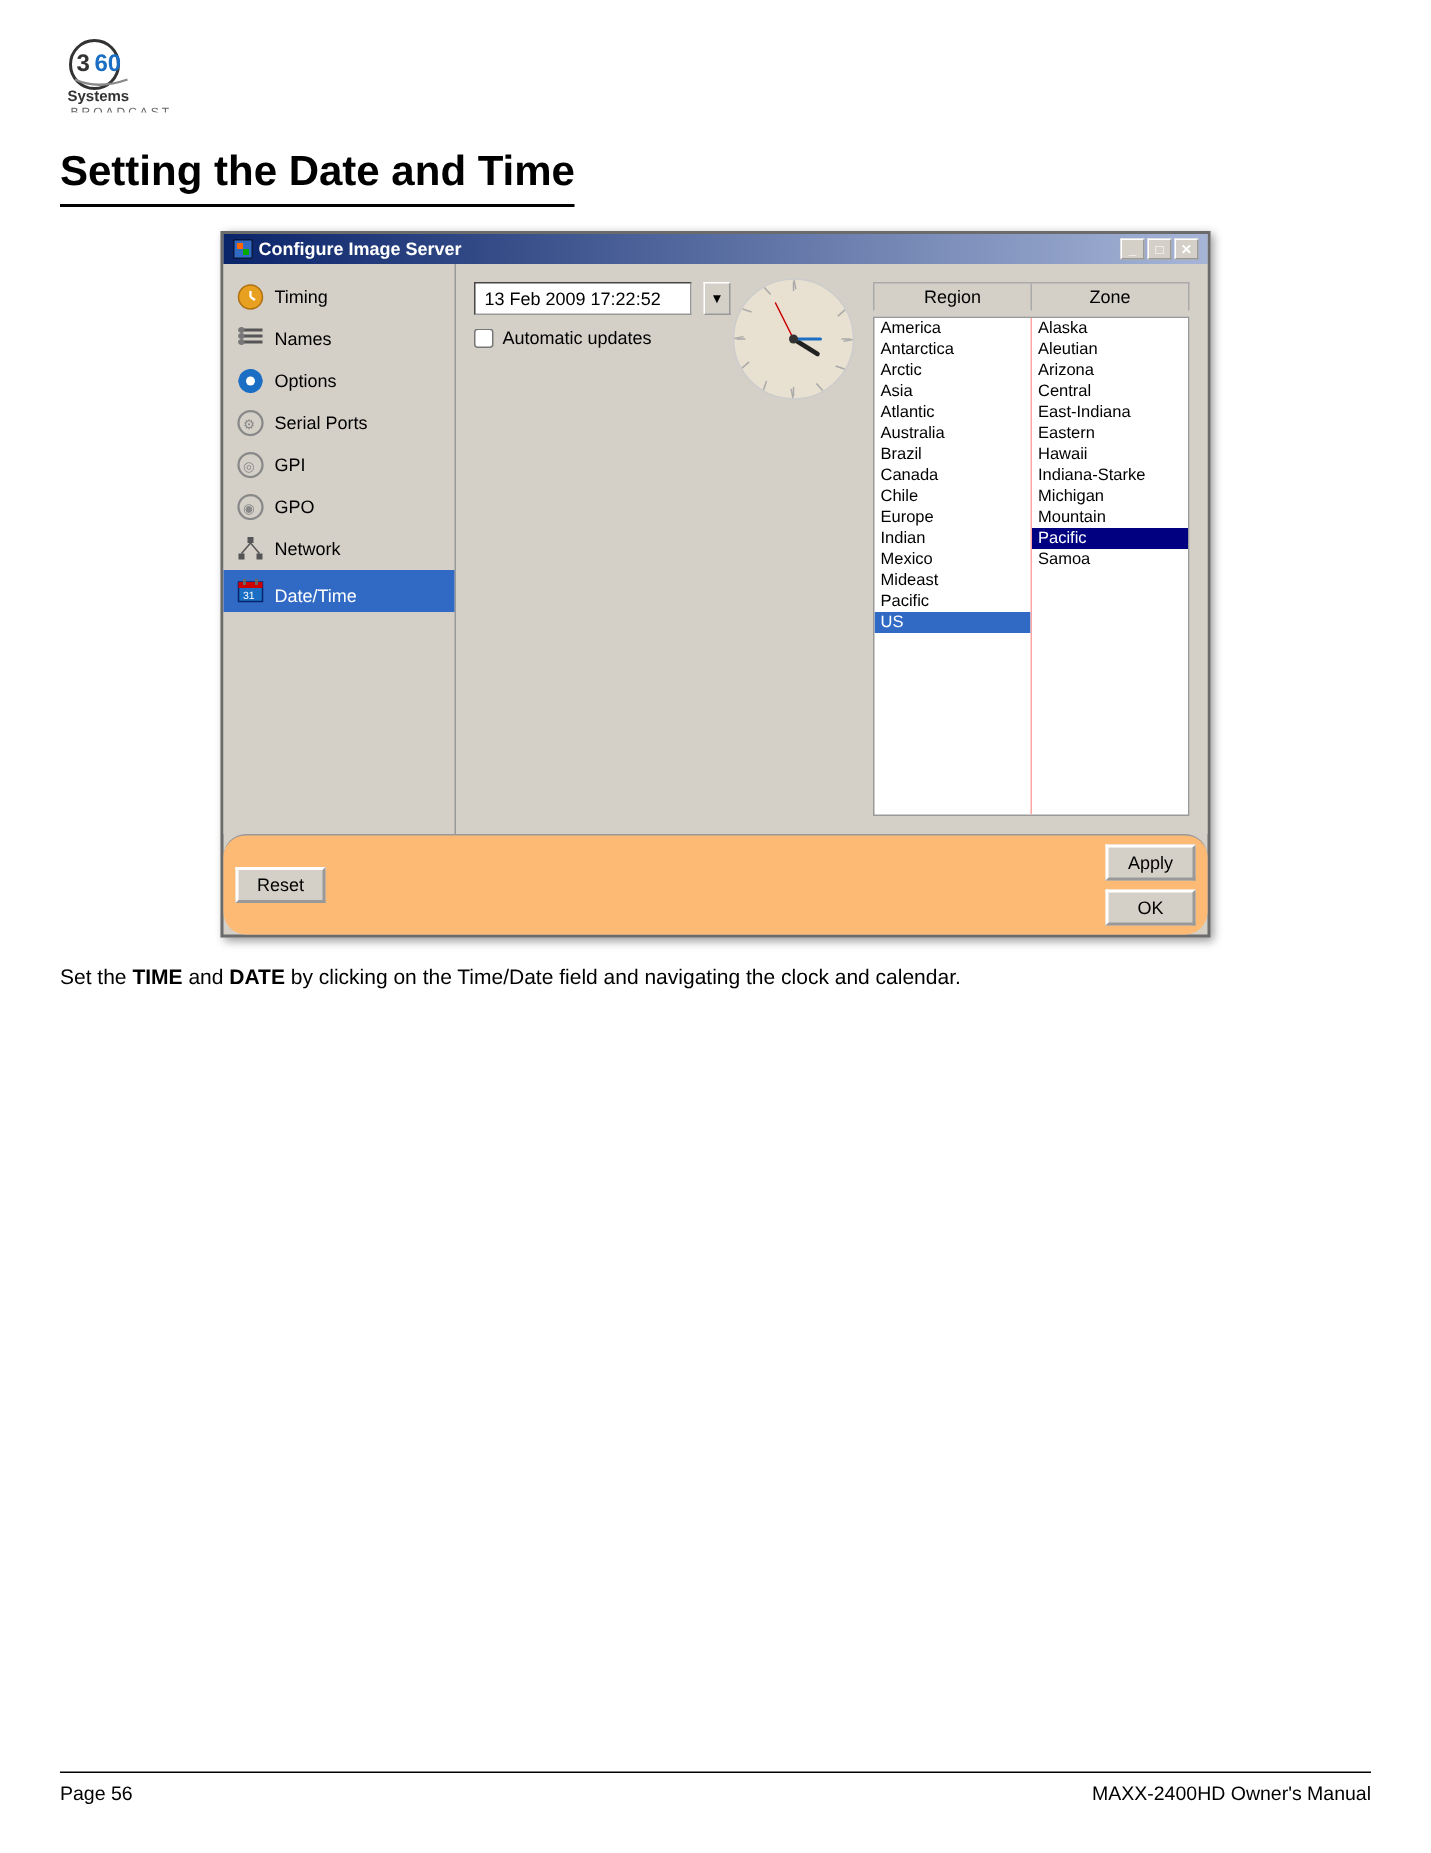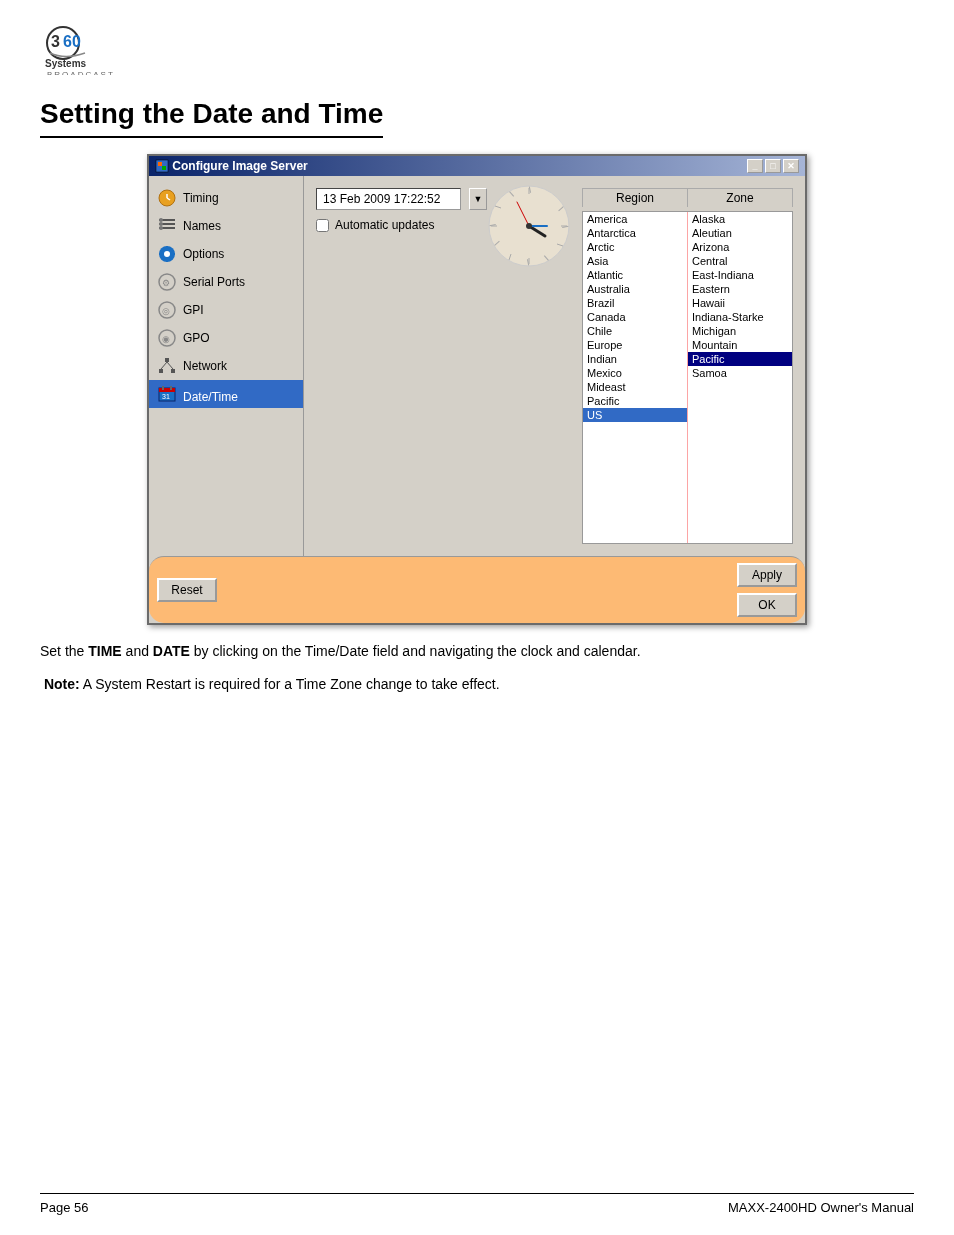--- a/index.html
+++ b/index.html
@@ -248,21 +248,21 @@
     .note-text {
       font-size: 14px;
       line-height: 1.5;
       margin-bottom: 12px;
     }
     .note-text strong { font-weight: bold; }
 
     
     .page-footer {
       position: absolute;
-      bottom: 20px;
+      bottom: 32px;
       left: 40px;
       right: 40px;
       display: flex;
       justify-content: space-between;
       border-top: 1px solid #000;
       padding-top: 6px;
       font-size: 13px;
     }
   </style>
 </head>
@@ -520,22 +520,19 @@
 
   
 
   
 
   <div class="body-text">
     Set the <strong>TIME</strong> and <strong>DATE</strong> by clicking on the Time/Date field and navigating the clock and calendar.
   </div>
 
 
-  <div class="note-text">
-    &nbsp;<strong>Note:</strong> A System Restart is required for a Time Zone change to take effect.
-  </div>
 
 </div>
 
 <div class="page-footer">
   <span>Page 56</span>
   <span>MAXX-2400HD Owner's Manual</span>
 </div>
 
 </body></html>

